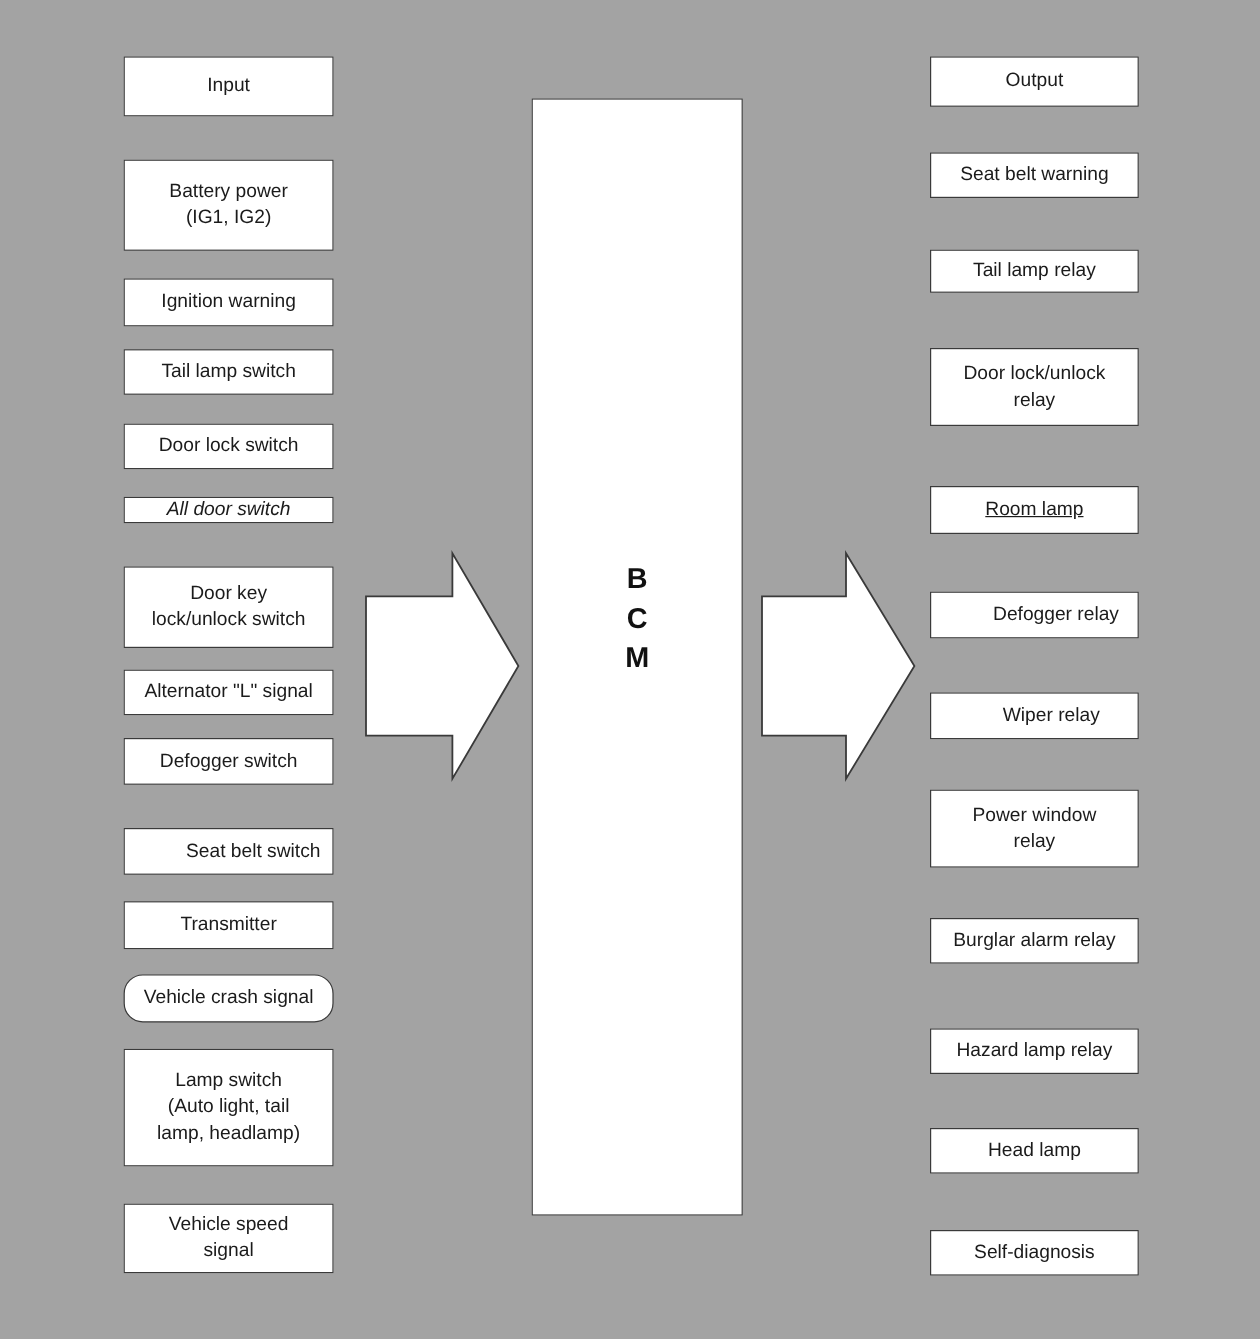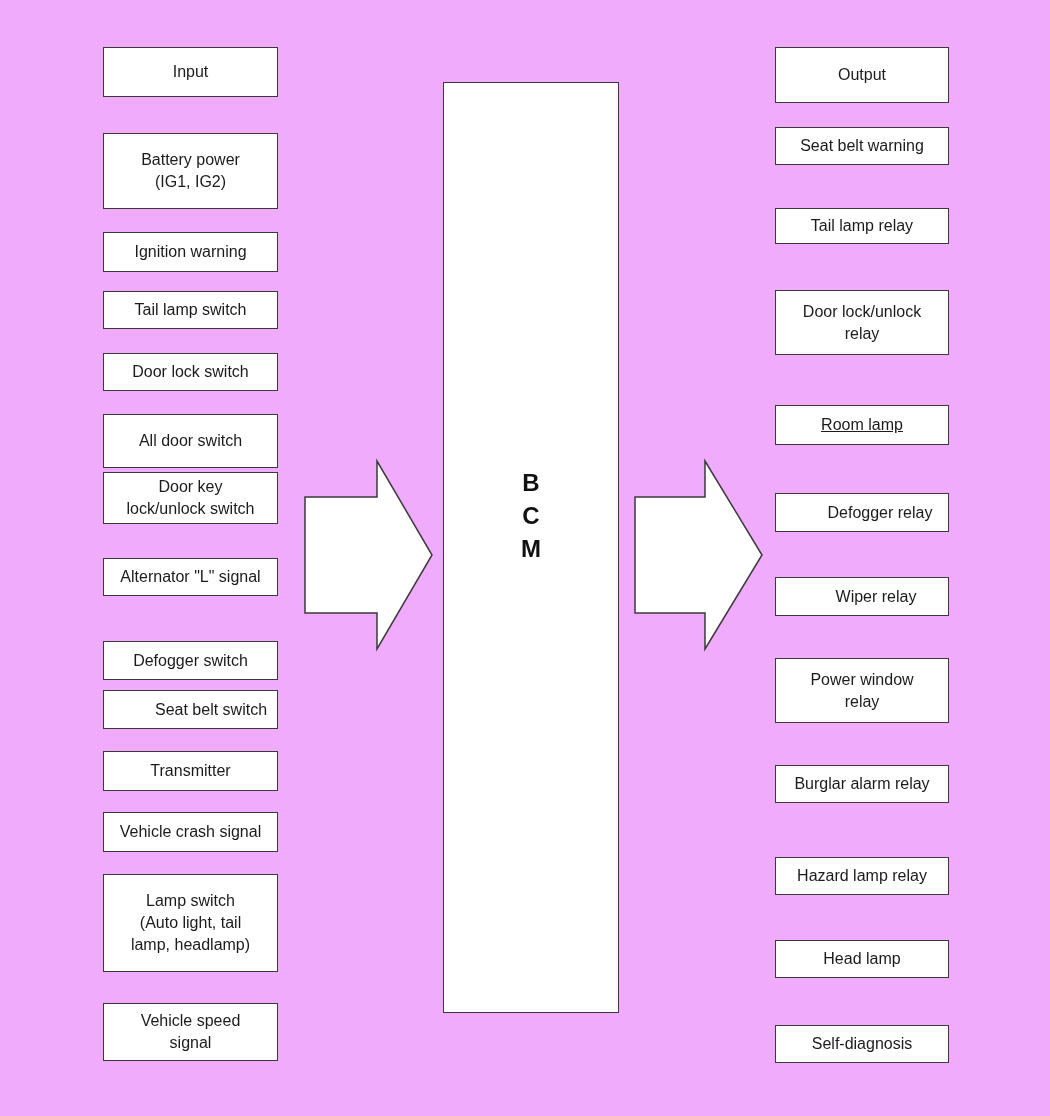--- a/index.html
+++ b/index.html
@@ -4,21 +4,21 @@
 <style>
   html, body {
     margin: 0;
     padding: 0;
     background: #ffffff;
   }
   .canvas {
     position: relative;
     width: 1050px;
     height: 1116px;
-    background: #f0abfc;
+    background: #a3a3a3;
     font-family: "Liberation Sans", sans-serif;
     color: #1b1b1b;
     overflow: hidden;
   }
   .box {
     position: absolute;
     box-sizing: border-box;
     border: 1.5px solid #3a3a3a;
     background: #ffffff;
     display: flex;
@@ -63,48 +63,48 @@
 <body>
 
 <div class="canvas">
 
   <div class="box col-left" style="top:47px;  height:50px;">Input</div>
   <div class="box col-left" style="top:133px; height:76px;">Battery power
 (IG1, IG2)</div>
   <div class="box col-left" style="top:232px; height:40px;">Ignition warning</div>
   <div class="box col-left" style="top:291px; height:38px;">Tail lamp switch</div>
   <div class="box col-left" style="top:353px; height:38px;">Door lock switch</div>
-  <div class="box col-left" style="top:414px; height:54px;">All door switch</div>
-  <div class="box col-left" style="top:472px; height:52px;">Door key
+  <div class="box col-left" style="top:414px; height:22px;font-style:italic;">All door switch</div>
+  <div class="box col-left" style="top:472px; height:68px;">Door key
 lock/unlock switch</div>
   <div class="box col-left" style="top:558px; height:38px;">Alternator "L" signal</div>
-  <div class="box col-left" style="top:641px; height:39px;">Defogger switch</div>
+  <div class="box col-left" style="top:615px; height:39px;">Defogger switch</div>
   <div class="box col-left" style="top:690px; height:39px;padding-left:45px;">Seat belt switch</div>
   <div class="box col-left" style="top:751px; height:40px;">Transmitter</div>
-  <div class="box col-left" style="top:812px; height:40px;">Vehicle crash signal</div>
+  <div class="box col-left" style="top:812px; height:40px;border-radius:16px;">Vehicle crash signal</div>
   <div class="box col-left" style="top:874px; height:98px;">Lamp switch
 (Auto light, tail
 lamp, headlamp)</div>
   <div class="box col-left" style="top:1003px;height:58px;">Vehicle speed
 signal</div>
 
   <svg class="arrow-svg" style="left:303px;top:459px;" width="132" height="194" viewBox="0 0 132 194">
     <polygon points="2,38 74,38 74,2 129,96 74,190 74,154 2,154" fill="#ffffff" stroke="#3a3a3a" stroke-width="1.5"></polygon>
   </svg>
 
   <div class="bcm-box"></div>
   <div class="bcm-label">B
 C
 M</div>
 
   <svg class="arrow-svg" style="left:633px;top:459px;" width="131" height="194" viewBox="0 0 131 194">
     <polygon points="2,38 72,38 72,2 129,96 72,190 72,154 2,154" fill="#ffffff" stroke="#3a3a3a" stroke-width="1.5"></polygon>
   </svg>
 
-  <div class="box col-right" style="top:47px;  height:56px;">Output</div>
+  <div class="box col-right" style="top:47px;  height:42px;">Output</div>
   <div class="box col-right" style="top:127px; height:38px;">Seat belt warning</div>
   <div class="box col-right" style="top:208px; height:36px;">Tail lamp relay</div>
   <div class="box col-right" style="top:290px; height:65px;">Door lock/unlock
 relay</div>
   <div class="box col-right" style="top:405px; height:40px;text-decoration:underline;">Room lamp</div>
   <div class="box col-right" style="top:493px; height:39px;padding-left:40px;">Defogger relay</div>
   <div class="box col-right" style="top:577px; height:39px;padding-left:32px;">Wiper relay</div>
   <div class="box col-right" style="top:658px; height:65px;">Power window
 relay</div>
   <div class="box col-right" style="top:765px; height:38px;">Burglar alarm relay</div>

